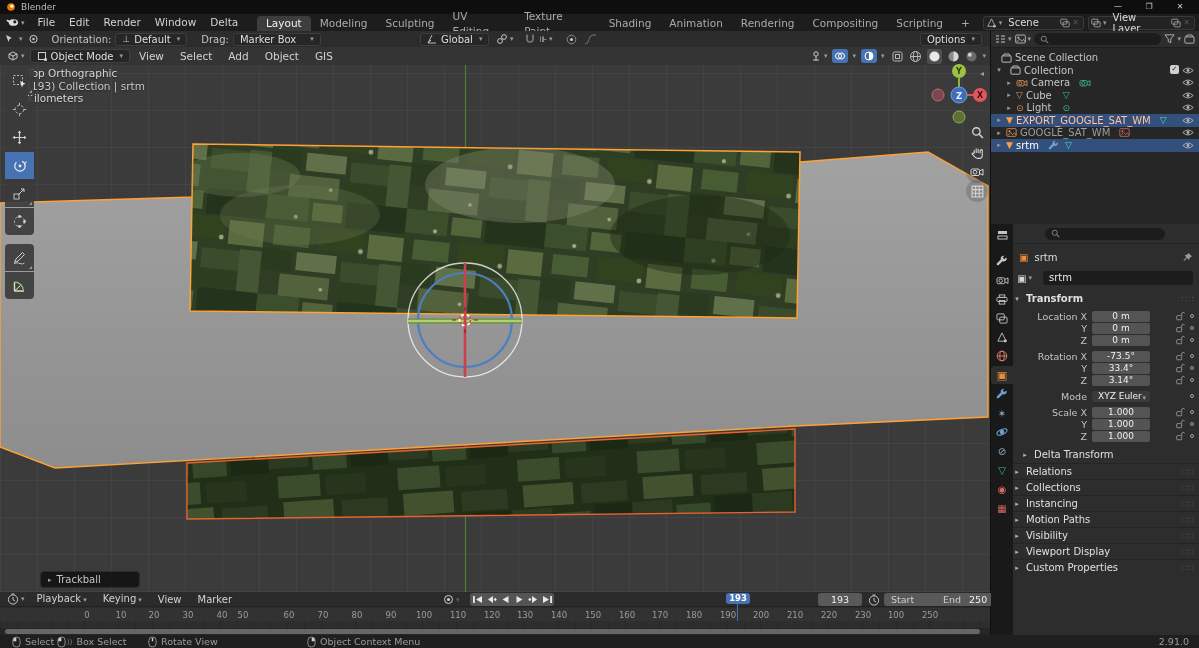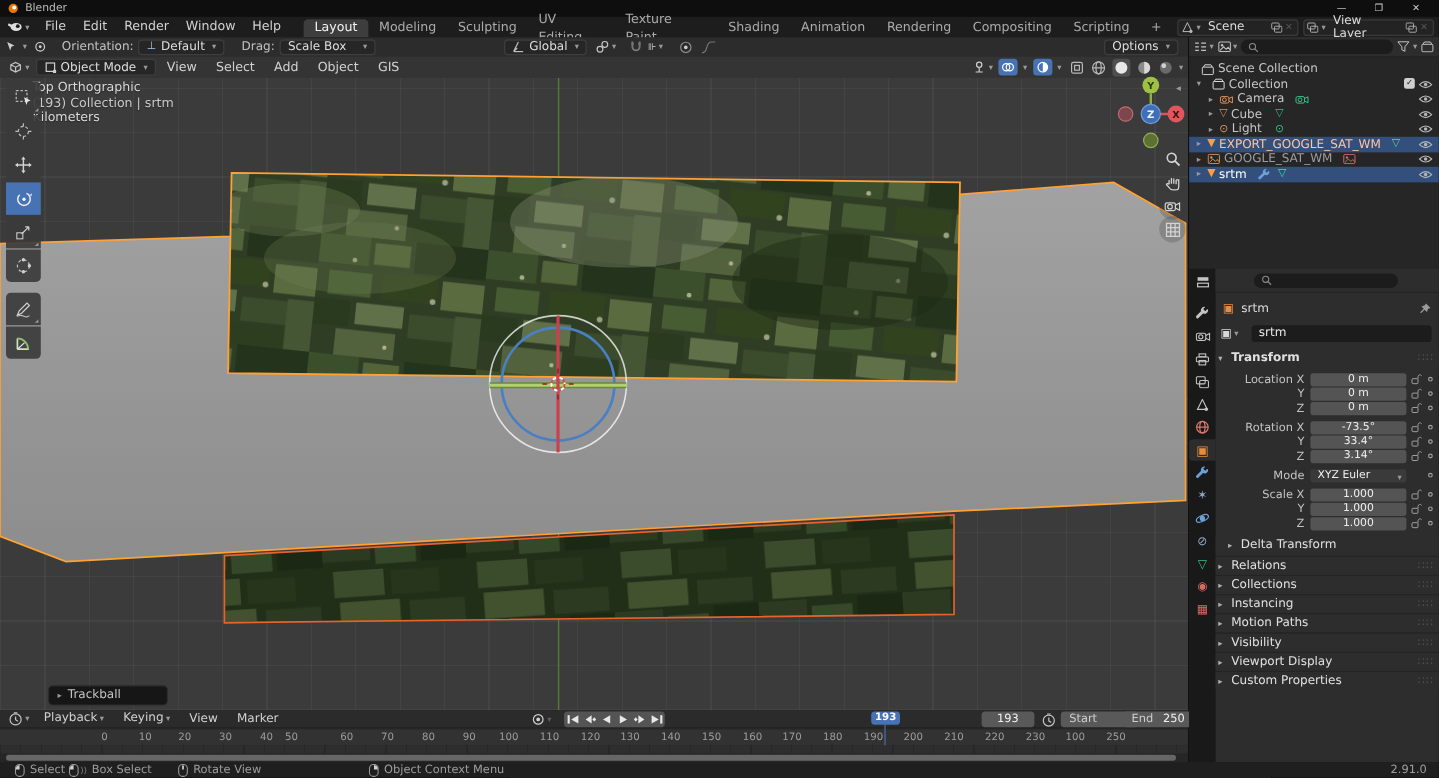--- a/index.html
+++ b/index.html
@@ -71,21 +71,21 @@
   .tri{font-size:9px;line-height:9px}
   
   #props{position:absolute;left:0;top:193px;width:208px;height:411px;background:#2d2d2d}
   #tabstrip{position:absolute;left:0;top:0;width:22px;height:411px;background:#191919}
   .ptab{position:absolute;left:0;width:22px;height:18px;display:flex;align-items:center;justify-content:center}
   .ptab.active{background:#2d2d2d;border-radius:3px 0 0 3px}
   #pcontent{position:absolute;left:22px;top:0;width:186px;height:411px}
   #pheader{position:absolute;left:0;top:0;width:186px;height:20px;background:#2d2d2d;display:flex;align-items:center;gap:4px;padding:0 4px;border-bottom:1px solid #242424}
   .prow{position:absolute;left:0;width:186px;height:12px;display:flex;align-items:center}
   .plabel{position:absolute;right:112px;font-size:9.5px;color:#c3c3c3;white-space:nowrap}
-  .pfield{position:absolute;left:79px;width:80px;height:11px;background:#545454;border-radius:2px;text-align:center;font-size:9px;color:#efefef;line-height:11px}
+  .pfield{position:absolute;left:79px;width:58px;height:11px;background:#545454;border-radius:2px;text-align:center;font-size:9px;color:#efefef;line-height:11px}
   .plock{position:absolute;left:162px;color:#9f9f9f}
   .pdot{position:absolute;left:177px;width:4px;height:4px;border:1px solid #9f9f9f;border-radius:2px}
   .phead{position:absolute;left:0;width:186px;height:13px;display:flex;align-items:center;gap:5px;font-size:10px;color:#e0e0e0;background:#2d2d2d}
   .phead .h{font-size:7px;color:#b0b0b0;width:8px;text-align:center}
   .grip{position:absolute;right:4px;color:#555;font-size:9px;letter-spacing:1px}
   .psep{position:absolute;left:0;width:186px;height:1px;background:#242424}
   
   #statusbar{left:0;top:635px;width:1199px;height:13px;background:#1f1f1f;font-size:9.5px;color:#9d9d9d}
   .sitem{position:absolute;top:0;height:13px;display:flex;align-items:center;gap:4px}
 </style>
@@ -206,21 +206,21 @@
           <ellipse cx="8" cy="5.5" rx="5" ry="3.6" fill="#dedede"></ellipse>
           <circle cx="9.5" cy="4.8" r="1.7" fill="#1d1d1d"></circle>
           <path d="M1,3 L6,6" stroke="#dedede" stroke-width="2"></path>
         </svg>
         <span class="chev">▾</span>
     </span>
     <span class="menu">File</span>
     <span class="menu">Edit</span>
     <span class="menu">Render</span>
     <span class="menu">Window</span>
-    <span class="menu">Help</span>
+    <span class="menu">Delta</span>
     <span style="width:12px"></span>
     <span class="wtab active">Layout</span>
     <span class="wtab">Modeling</span>
     <span class="wtab">Sculpting</span>
     <span class="wtab">UV Editing</span>
     <span class="wtab">Texture Paint</span>
     <span class="wtab">Shading</span>
     <span class="wtab">Animation</span>
     <span class="wtab">Rendering</span>
     <span class="wtab">Compositing</span>
@@ -273,21 +273,21 @@
         </svg>
       </span>
     <span class="lbl" style="margin-left:8px">Orientation:</span>
     <span class="pill">
       <span style="color:#9fc4e8;font-size:9px">⊥</span>
       <span>Default</span>
         <span class="chev">▾</span>
     </span>
     <span class="lbl" style="margin-left:10px">Drag:</span>
     <span class="pill">
-      <span>Scale Box</span>
+      <span>Marker Box</span>
         <span class="chev" style="margin-left:10px">▾</span>
     </span>
     <span class="pill r" style="left:420px">
       <svg width="10" height="10" viewBox="0 0 10 10">
           <path d="M1,9 L5,1 M1,9 H9 M1,9 L4,6" stroke="#bdbdbd" fill="none"></path>
         </svg>
       <span>Global</span>
         <span class="chev">▾</span>
     </span>
     <span class="ico r" style="left:496px">

